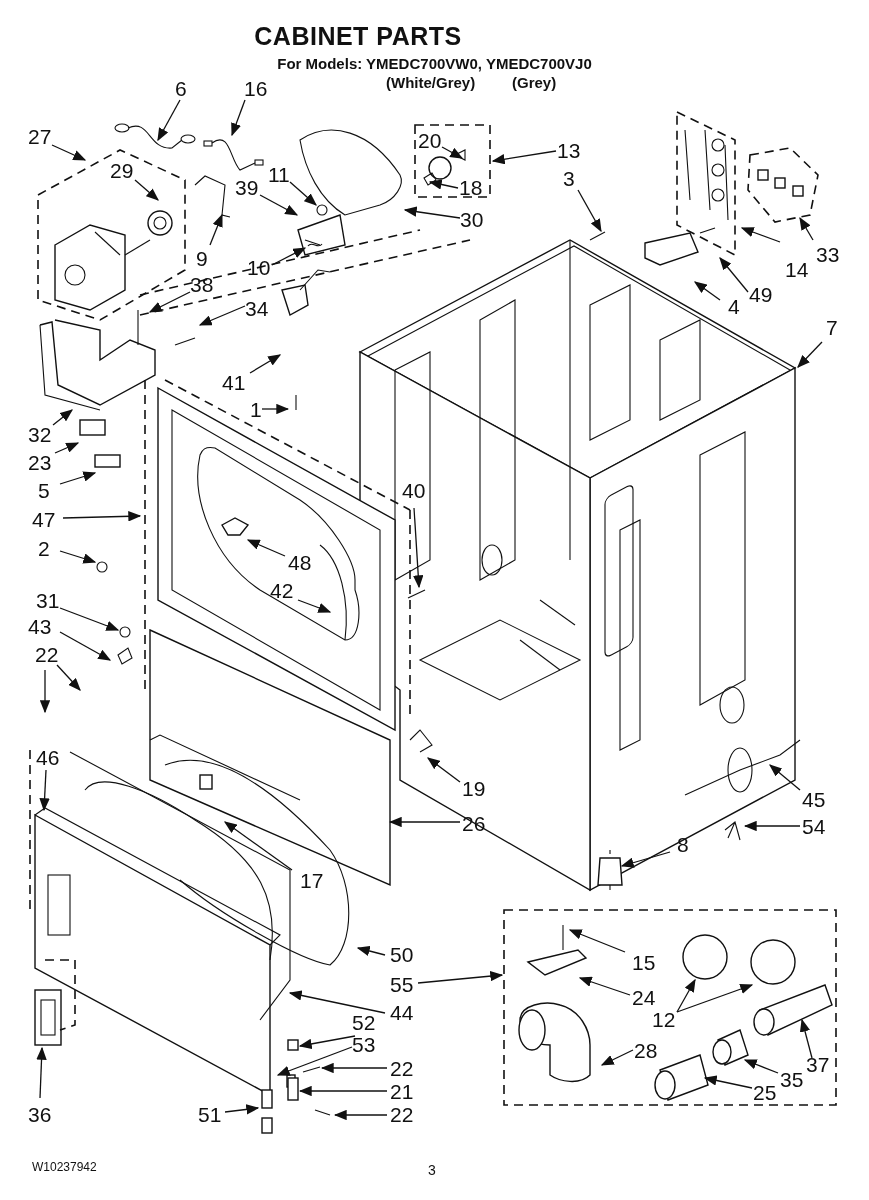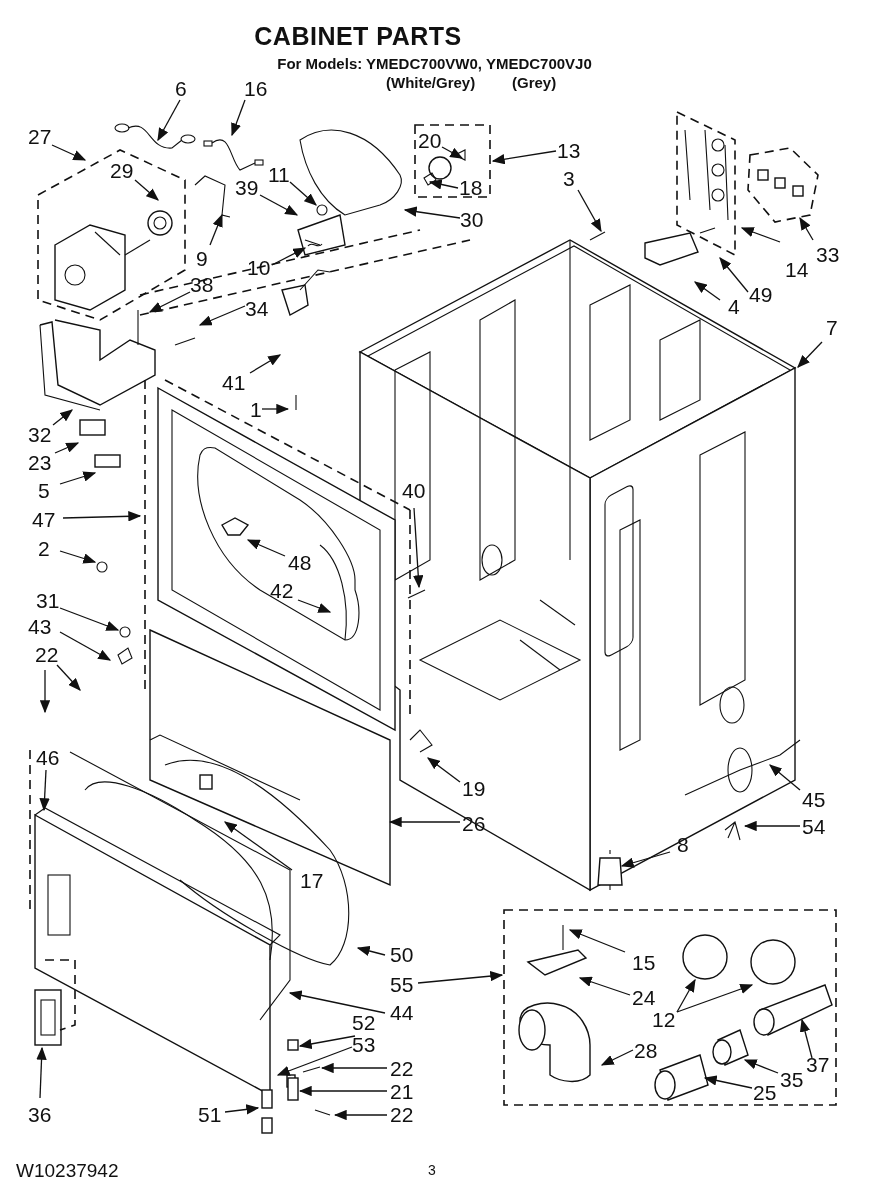--- a/index.html
+++ b/index.html
@@ -1,20 +1,20 @@
 <!DOCTYPE html>
 <html><head>
 <meta charset="utf-8">
 <style>
   html, body { margin: 0; padding: 0; background: #ffffff; }
   body { width: 869px; height: 1200px; position: relative; overflow: hidden; font-family: "Liberation Sans", sans-serif; color: #111; }
   .title { position: absolute; left: 0; width: 716px; top: 22px; text-align: center; font-weight: bold; font-size: 25px; letter-spacing: 0.5px; }
   .subtitle { position: absolute; left: 0; width: 869px; top: 55px; text-align: center; font-weight: bold; font-size: 15px; }
   .variant { position: absolute; top: 74px; font-weight: bold; font-size: 15px; }
-  .footer-code { position: absolute; left: 16px; top: 1160px; font-size: 19px; }
+  .footer-code { position: absolute; left: 32px; top: 1160px; font-size: 12px; }
   .page-num { position: absolute; left: 428px; top: 1162px; font-size: 14px; }
   svg#diagram { position: absolute; left: 0; top: 0; }
   .callout { font-family: "Liberation Sans", sans-serif; font-size: 21px; fill: #111; }
   .part { fill: #fff; stroke: #111; stroke-width: 1.4; }
   .thin { fill: none; stroke: #111; stroke-width: 1.1; }
   .dash { fill: none; stroke: #111; stroke-width: 1.6; stroke-dasharray: 9 6; }
   .lead { stroke: #111; stroke-width: 1.3; fill: none; }
 </style>
 </head>
 <body>

